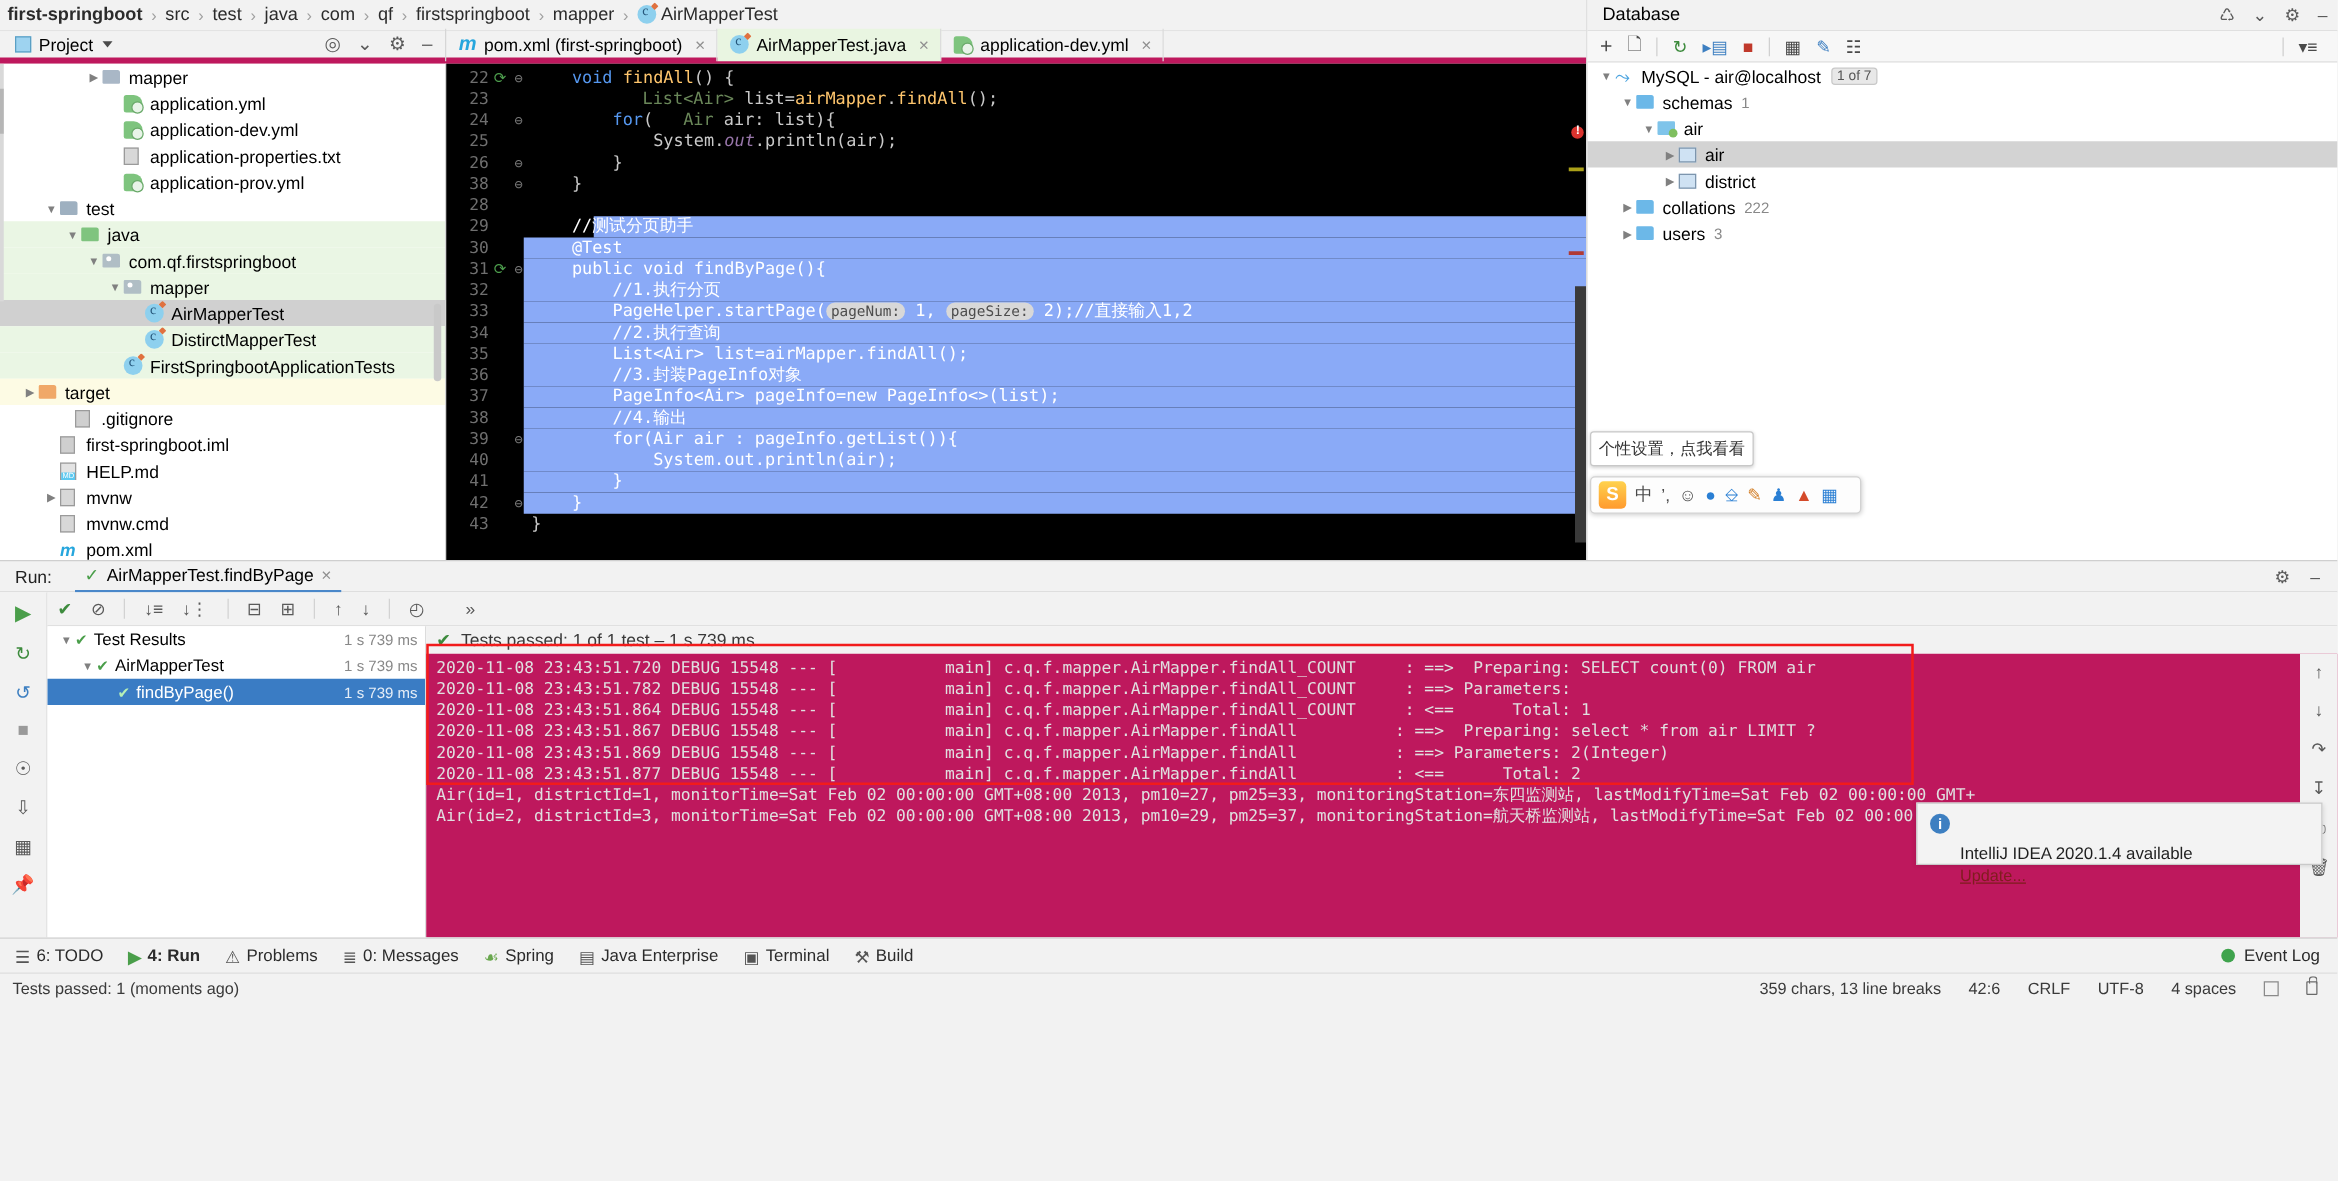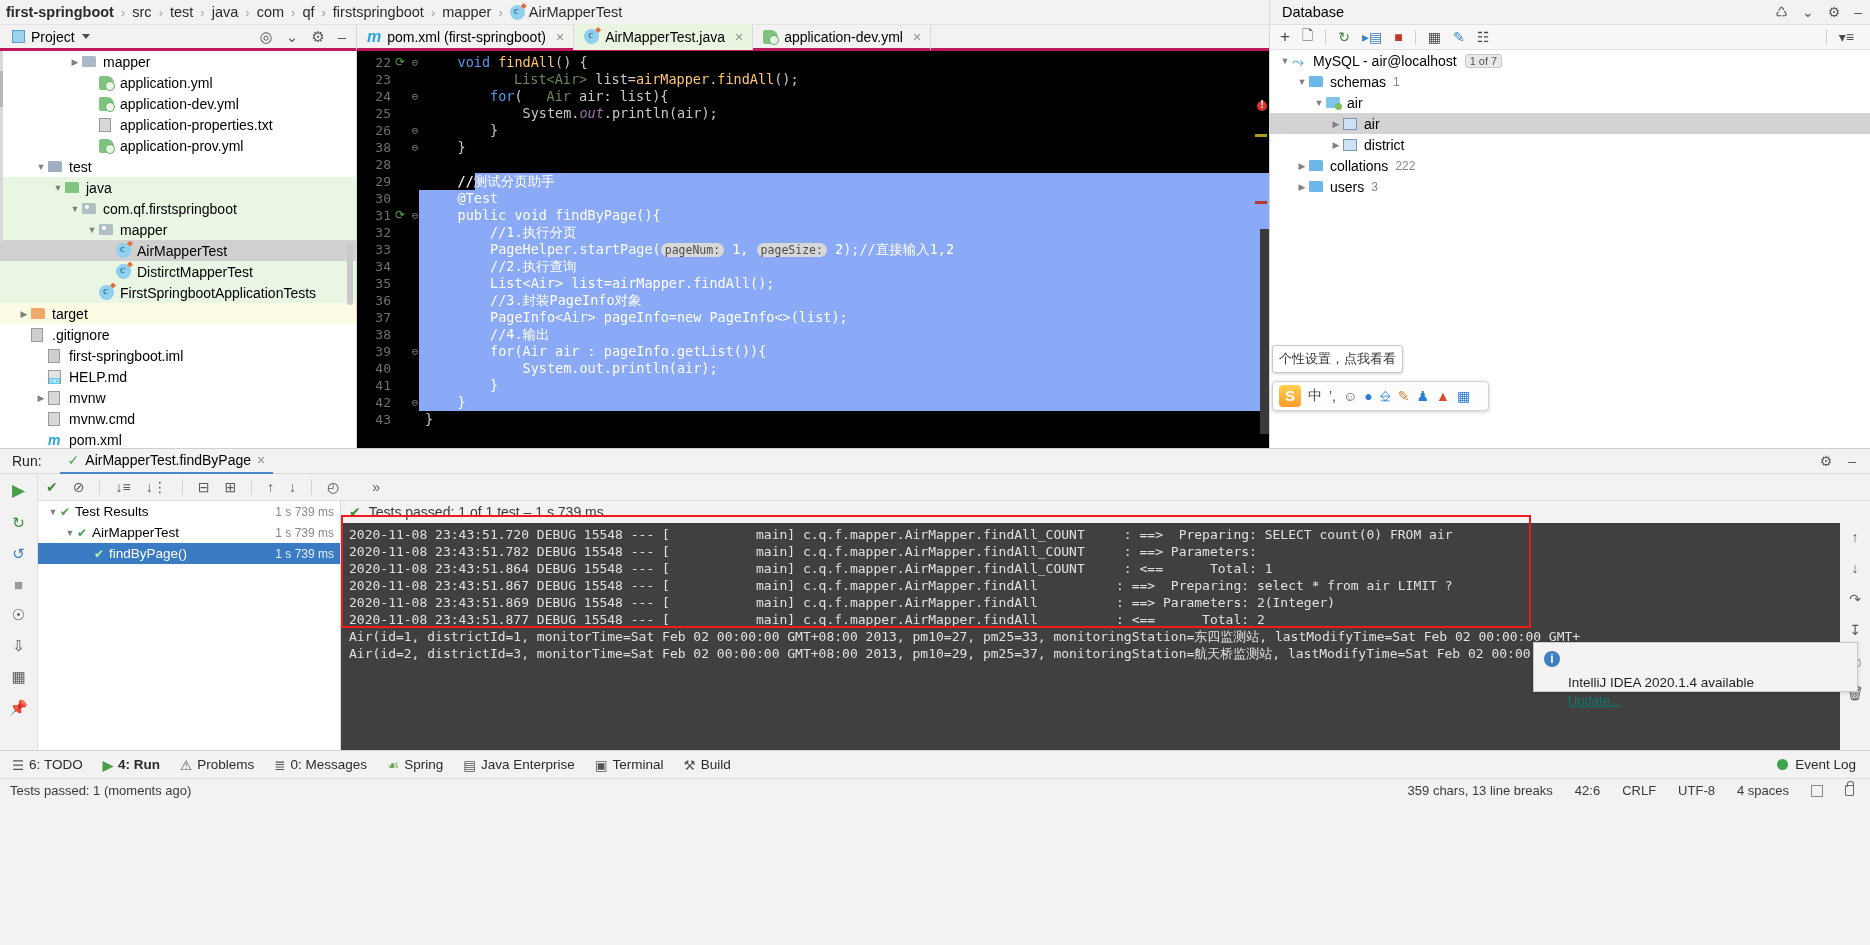--- a/index.html
+++ b/index.html
@@ -25,21 +25,21 @@
   }
   .crumb { padding: 0 2px; white-space: nowrap; }
   .crumb.bold { font-weight: bold; }
   .crumb-sep { color: #a0a0a0; padding: 0 5px; font-size: 13px; }
   .crumb-ico { display:inline-block; vertical-align:-3px; margin-right:4px; }
 
   
   .toolrow {
     position: absolute; left: 0; top: 25px; width: 1621px; height: 26px;
     background: #f2f2f2; display: flex; align-items: center;
-    border-bottom: 3px solid #be185d;
+    border-bottom: 5px solid #be185d;
     text-align: right;
   }
   .proj-tool {
     width: 357px; height: 26px; display: flex; align-items: center;
     padding-left: 12px; gap: 0px;
     border-right: 1px solid #d6d6d6;
   }
   .proj-label { font-size: 14px; margin-left: 6px; }
   .proj-sq { width: 13px; height: 13px; background: #9ed3f0; border: 1px solid #5a9fc4; }
   .caret-dn { width:0;height:0;border-left:4px solid transparent;border-right:4px solid transparent;border-top:5px solid #4a4a4a; margin-left:7px; }
@@ -164,32 +164,32 @@
   .tests-tree { position:absolute; left:38px; top:27px; width:303px; height:249px; background:#fff; border-right:1px solid #dcdcdc; font-size:13.5px;}
   .tt-row { height:21px; display:flex; align-items:center; white-space:nowrap; cursor:pointer;}
   .tt-row.sel { background:#3a7cc4; color:#fff; }
   .tt-time { margin-left:auto; font-size:12px; color:#888; padding-right:6px;}
   .tt-row.sel .tt-time { color:#e6eef7; }
   .chk { color:#4a9e4a; font-size:12px; margin-right:5px;}
   .tt-row.sel .chk { color:#b6f0b6; }
 
   .tests-status { position:absolute; left:341px; top:27px; width:1529px; height:22px; background:#f2f2f2; display:flex; align-items:center; gap:8px; padding-left:8px; font-size:14px; color:#3a3a3a;}
   .console {
-    position:absolute; left:341px; top:49px; width:1529px; height:227px; background:#404040; overflow:hidden;
+    position:absolute; left:341px; top:49px; width:1529px; height:227px; background:#be185d; overflow:hidden;
     font-family:"DejaVu Sans Mono", monospace; font-size:13px; color:#e0e0e0; padding-top:3px;
   }
   .cline { height:17px; line-height:17px; white-space:pre; padding-left:8px;}
   .redbox { position:absolute; left:341px; top:41px; width:1190px; height:113px; border:2px solid #f21b1b; pointer-events:none;}
   .console-side { position:absolute; right:0; top:49px; width:30px; height:227px; background:#f2f2f2; display:flex; flex-direction:column; align-items:center; padding-top:6px; gap:15px; color:#5a5a5a; font-size:14px;}
 
   
   .notif { position:absolute; right:12px; bottom:58px; width:325px; height:50px; background:#f3f3f3; border:1px solid #c9c9c9; display:flex; padding:8px 10px; gap:8px; box-shadow:0 1px 4px rgba(0,0,0,.15);}
   .notif-i { width:16px;height:16px;border-radius:50%;background:#3d7fc1;color:#fff;text-align:center;line-height:16px;font-size:12px;font-weight:bold;flex:none;}
   .notif-t { font-size:13.5px; color:#1f1f1f;margin-top:24px; }
-  .notif-l { font-size:13px; color:#0f766e; text-decoration:underline; cursor:pointer; margin-top:3px;}
+  .notif-l { font-size:13px; color:#7f1d1d; text-decoration:underline; cursor:pointer; margin-top:3px;}
 
   
   .bottombar { position:absolute; left:0; top:750px; width:1870px; height:28px; background:#f2f2f2; display:flex; align-items:center; gap:20px; padding-left:12px; border-top:1px solid #d2d2d2; font-size:13.5px; color:#2b2b2b;}
   .bb { display:flex; align-items:center; gap:5px; cursor:pointer;}
   .bb.active { font-weight:bold; }
   .bb-right { margin-left:auto; display:flex; align-items:center; gap:7px; padding-right:14px;}
   .evt-dot { width:11px;height:11px;border-radius:50%;background:#3fa34d;}
 
   
   .statusbar { position:absolute; left:0; top:778px; width:1870px; height:24px; display:flex; align-items:center; background:#f2f2f2; font-size:13px; color:#3a3a3a; padding-left:10px; border-top:1px solid #dedede;}
@@ -316,21 +316,21 @@
         <div class="tree-row green" style="padding-left: 85px;">
           <span class="arrow"></span>
           <span class="ic16"><span class="cls-ic"></span></span>
           <span class="lbl">FirstSpringbootApplicationTests</span>
         </div>
         <div class="tree-row yellow" style="padding-left: 17px;">
           <span class="arrow">▶</span>
           <span class="ic16"><span class="folder target"></span></span>
           <span class="lbl">target</span>
         </div>
-        <div class="tree-row" style="padding-left: 17px; align-items: center;">
+        <div class="tree-row" style="padding-left: 46px; align-items: center;">
           <span class="arrow"></span>
           <span class="ic16"><span class="git-ic"></span></span>
           <span class="lbl">.gitignore</span>
         </div>
         <div class="tree-row" style="padding-left: 34px;">
           <span class="arrow"></span>
           <span class="ic16"><span class="iml-ic"></span></span>
           <span class="lbl">first-springboot.iml</span>
         </div>
         <div class="tree-row" style="padding-left: 34px;">

